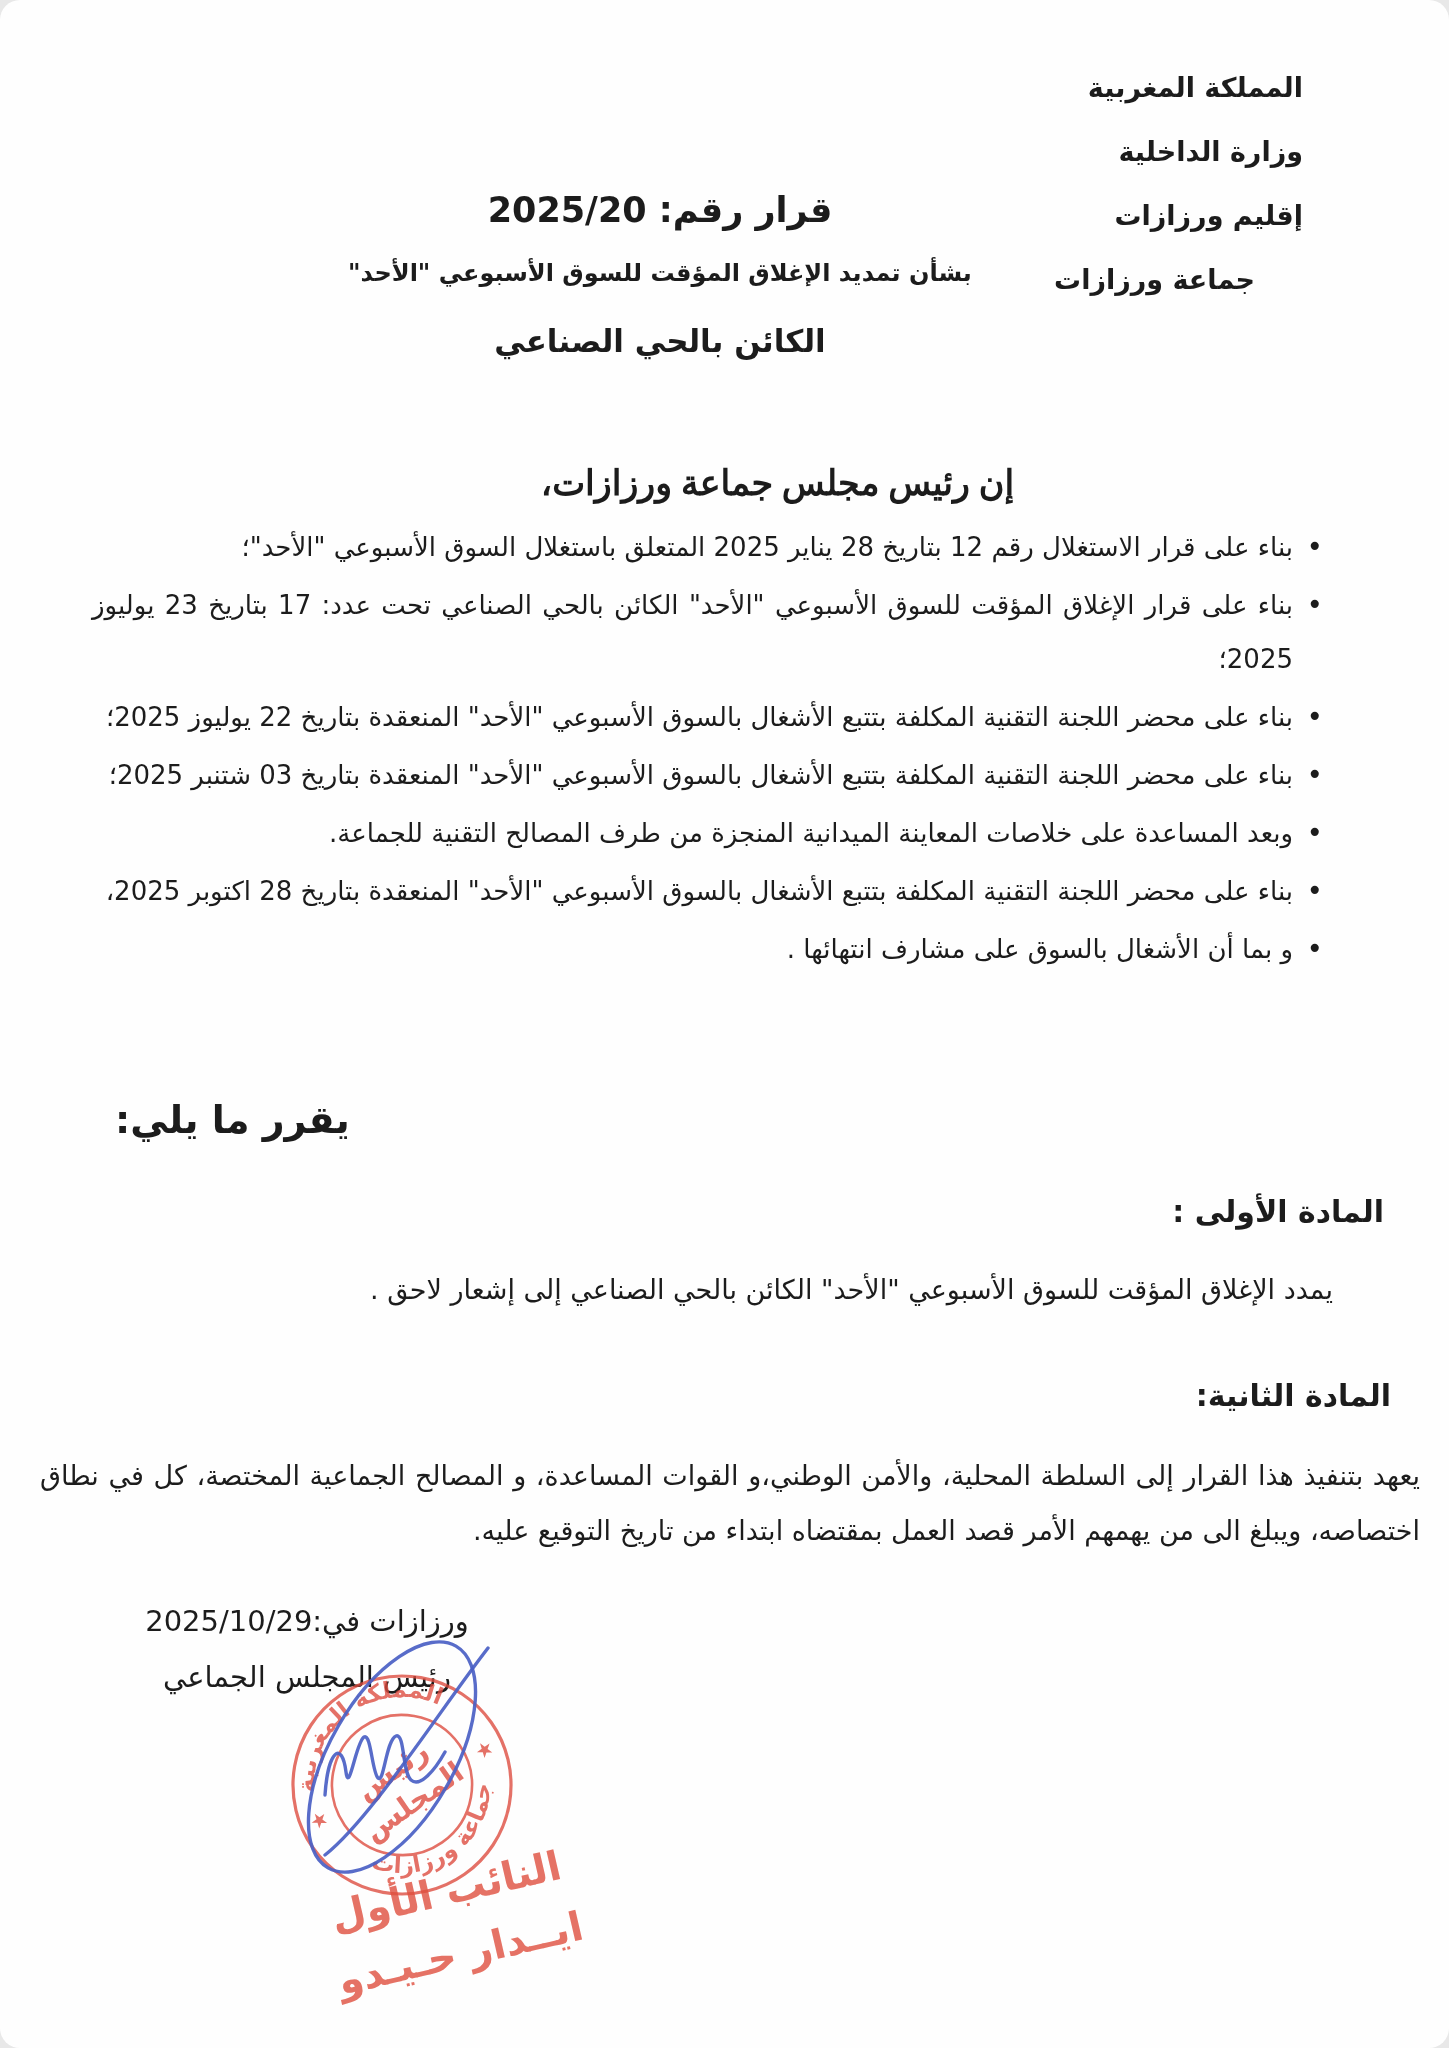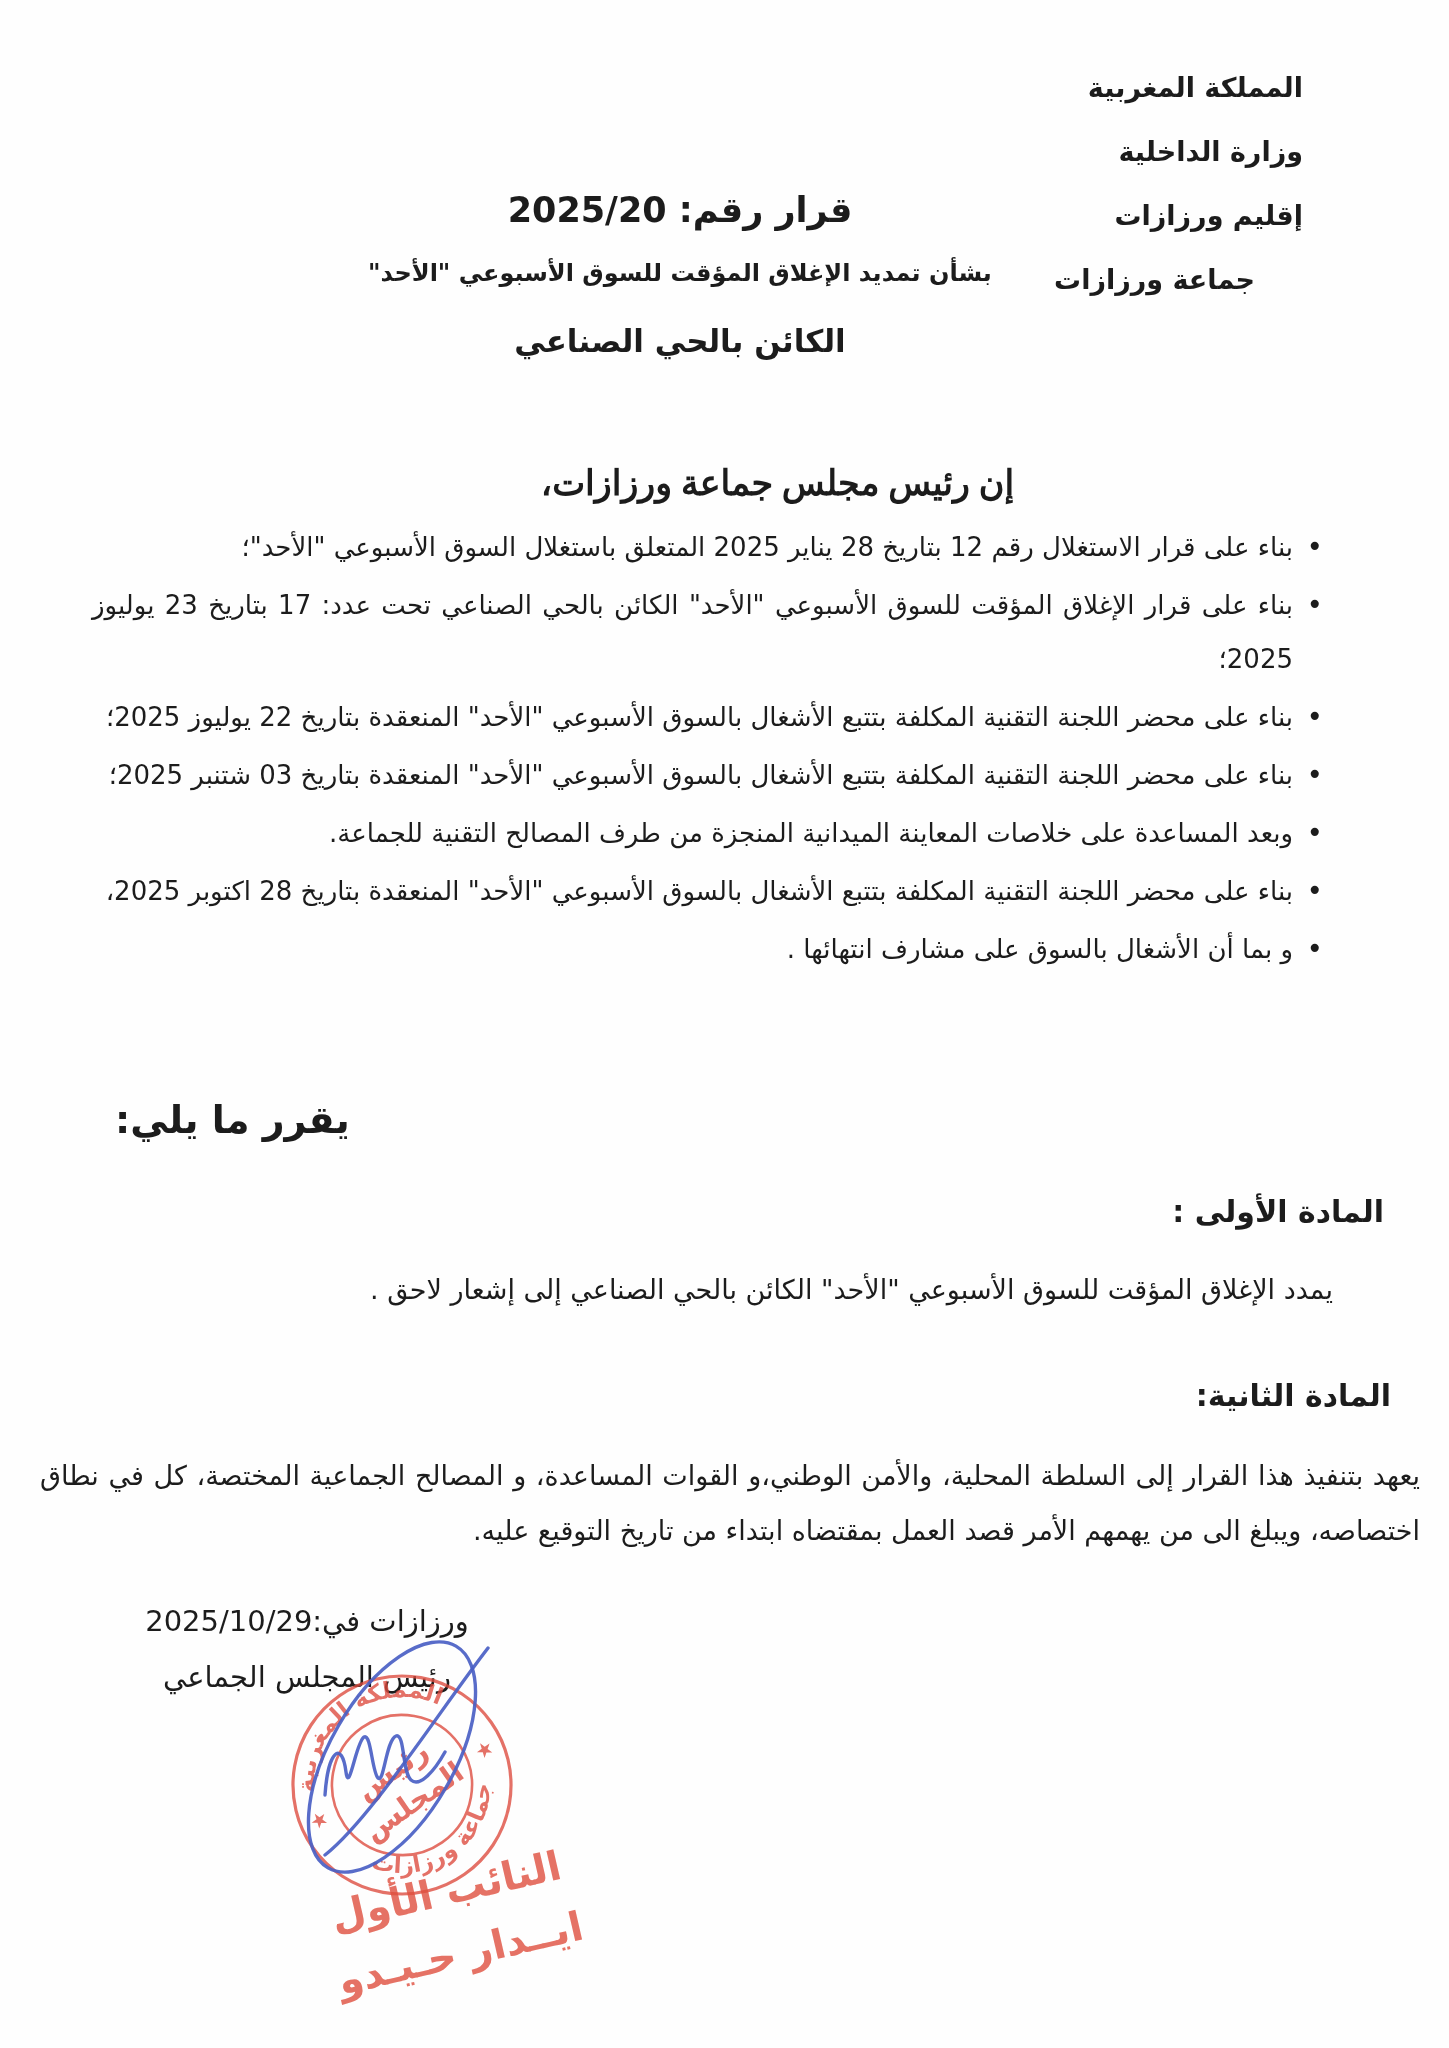--- a/index.html
+++ b/index.html
@@ -5,28 +5,29 @@
   html,body{margin:0;padding:0;background:#e8e8e8;}
   .page{
     position:relative;
     width:1449px;height:2048px;
     margin:0 auto;
     background:#fefefe;
     overflow:hidden;
     direction:rtl;
     font-family:"DejaVu Sans",sans-serif;
     color:#1c1c1c;
+    border-radius:20px;
   }
   
   .gov-header{position:absolute;top:56px;right:146px;text-align:right;}
   .gov-header div{font-size:27px;font-weight:bold;line-height:64px;white-space:nowrap;}
   .gov-header div:last-child{margin-right:48px;}
 
   
-  .title-block{position:absolute;top:188px;left:250px;width:820px;text-align:center;margin-left:20px;}
+  .title-block{position:absolute;top:188px;left:250px;width:820px;text-align:center;}
   .title-line1{font-size:35px;font-weight:bold;line-height:44px;}
   .title-line2{font-size:24px;font-weight:bold;line-height:42px;margin-top:20px;white-space:nowrap;}
   .title-line3{font-size:31px;font-weight:bold;line-height:42px;margin-top:26px;}
 
   
   .opening{position:absolute;top:463px;left:106px;right:0;margin:0;
     text-align:center;font-size:35px;font-weight:bold;font-family:Liberation Serif, serif;}
 
   
   .preamble{position:absolute;top:520px;right:130px;left:92px;margin:0;padding:0;

